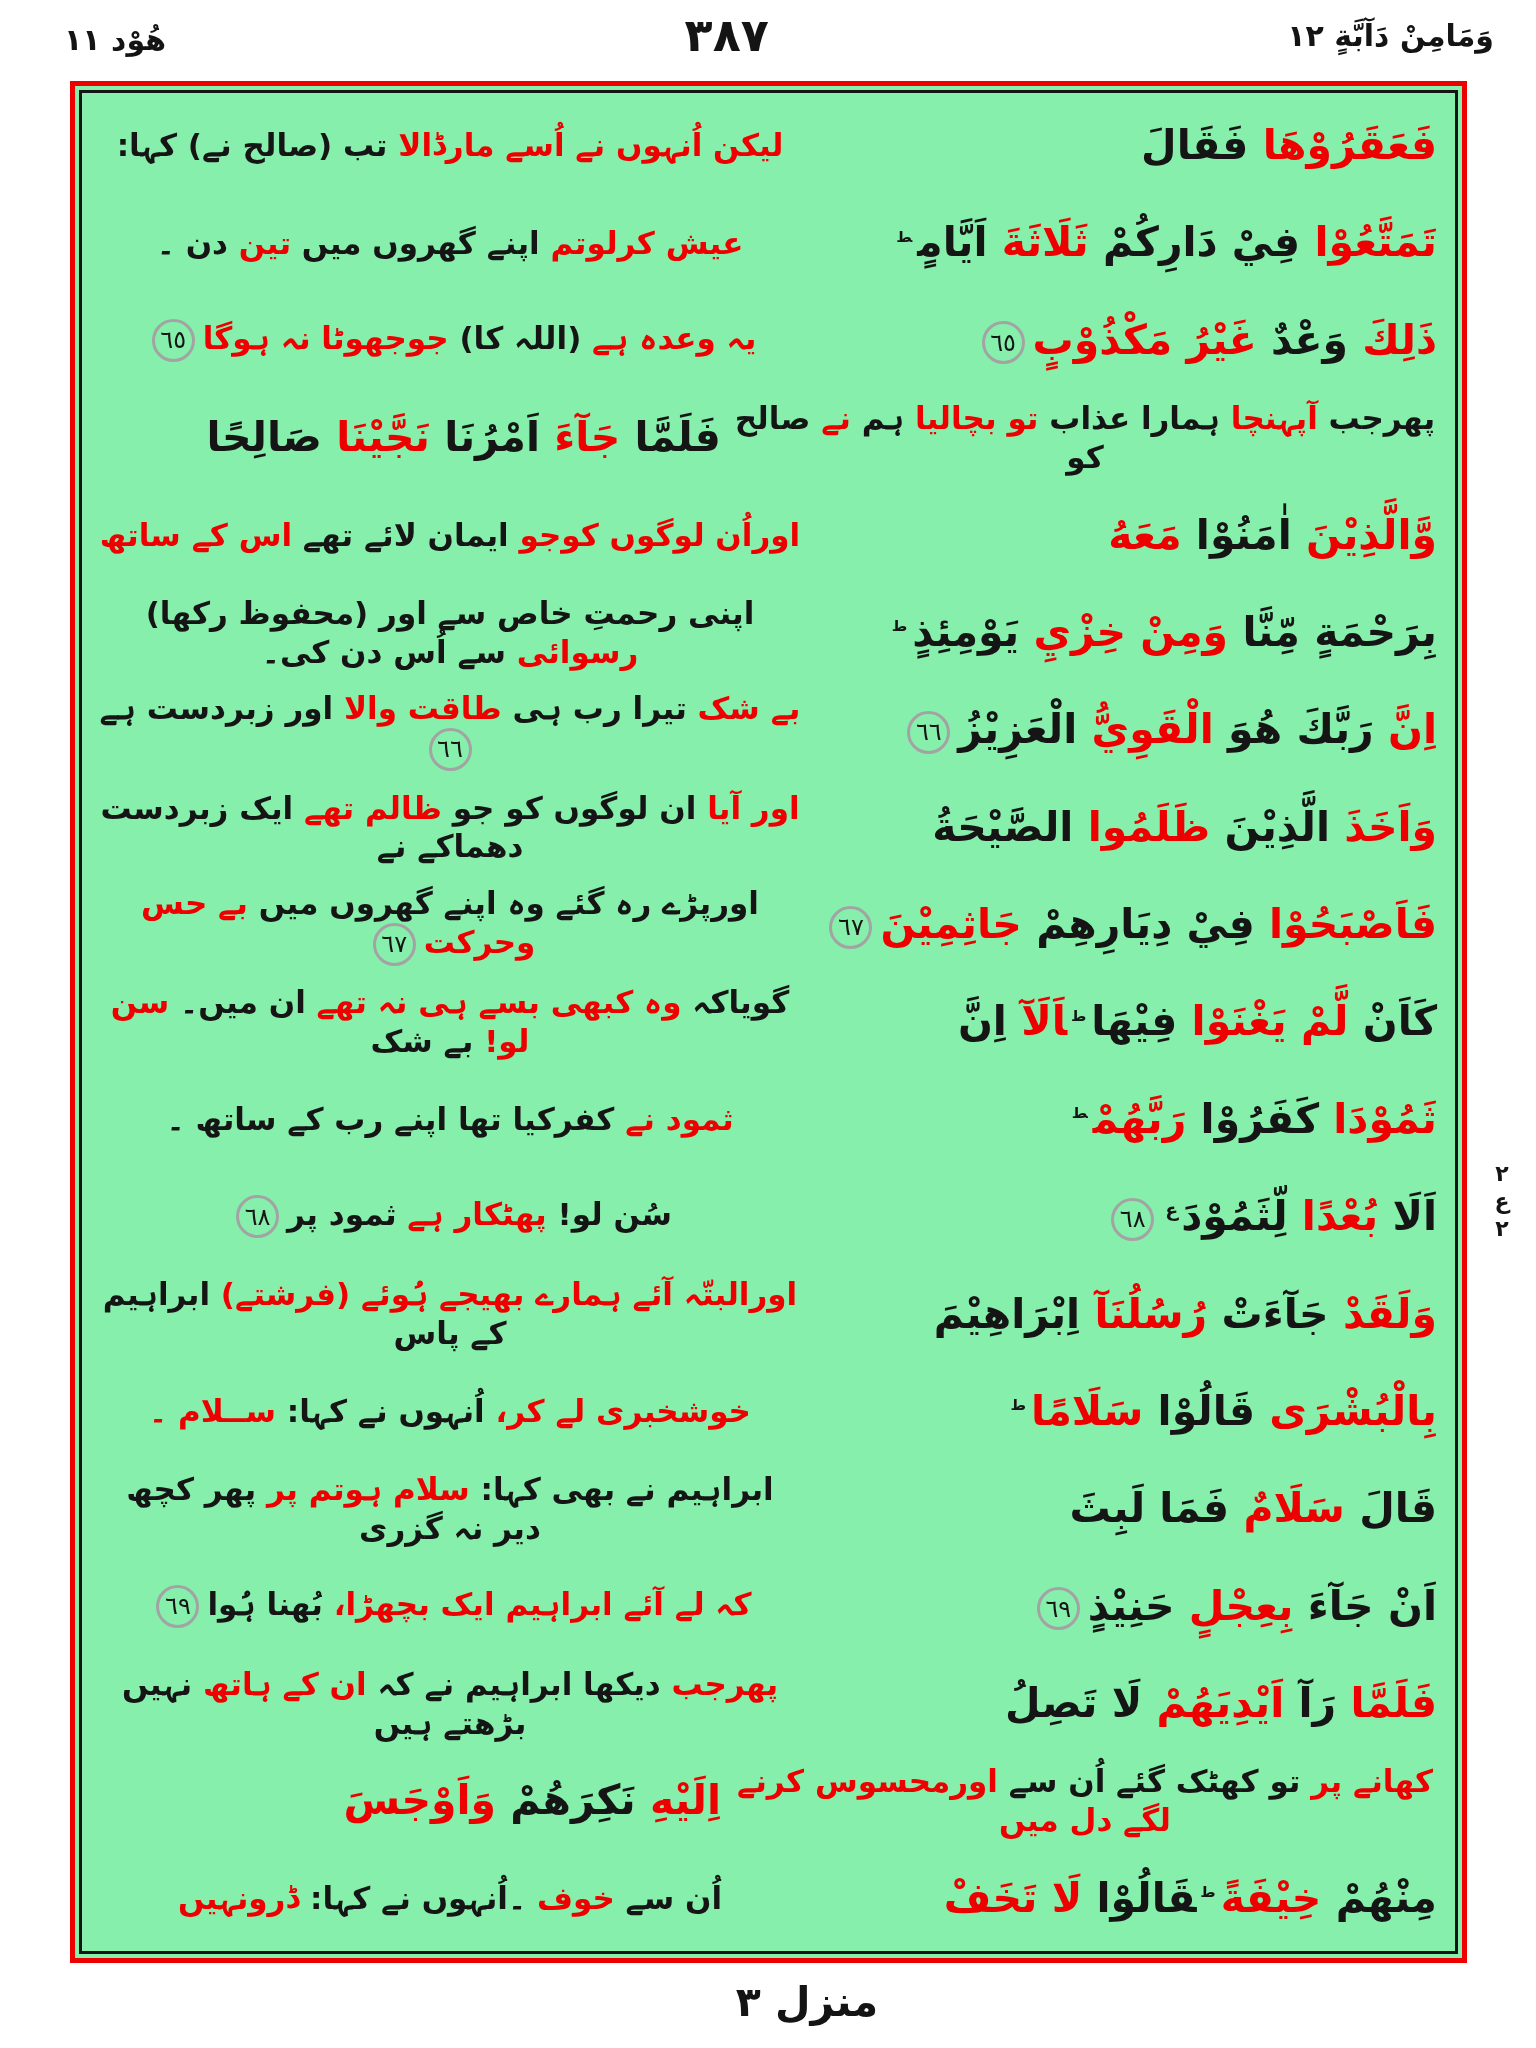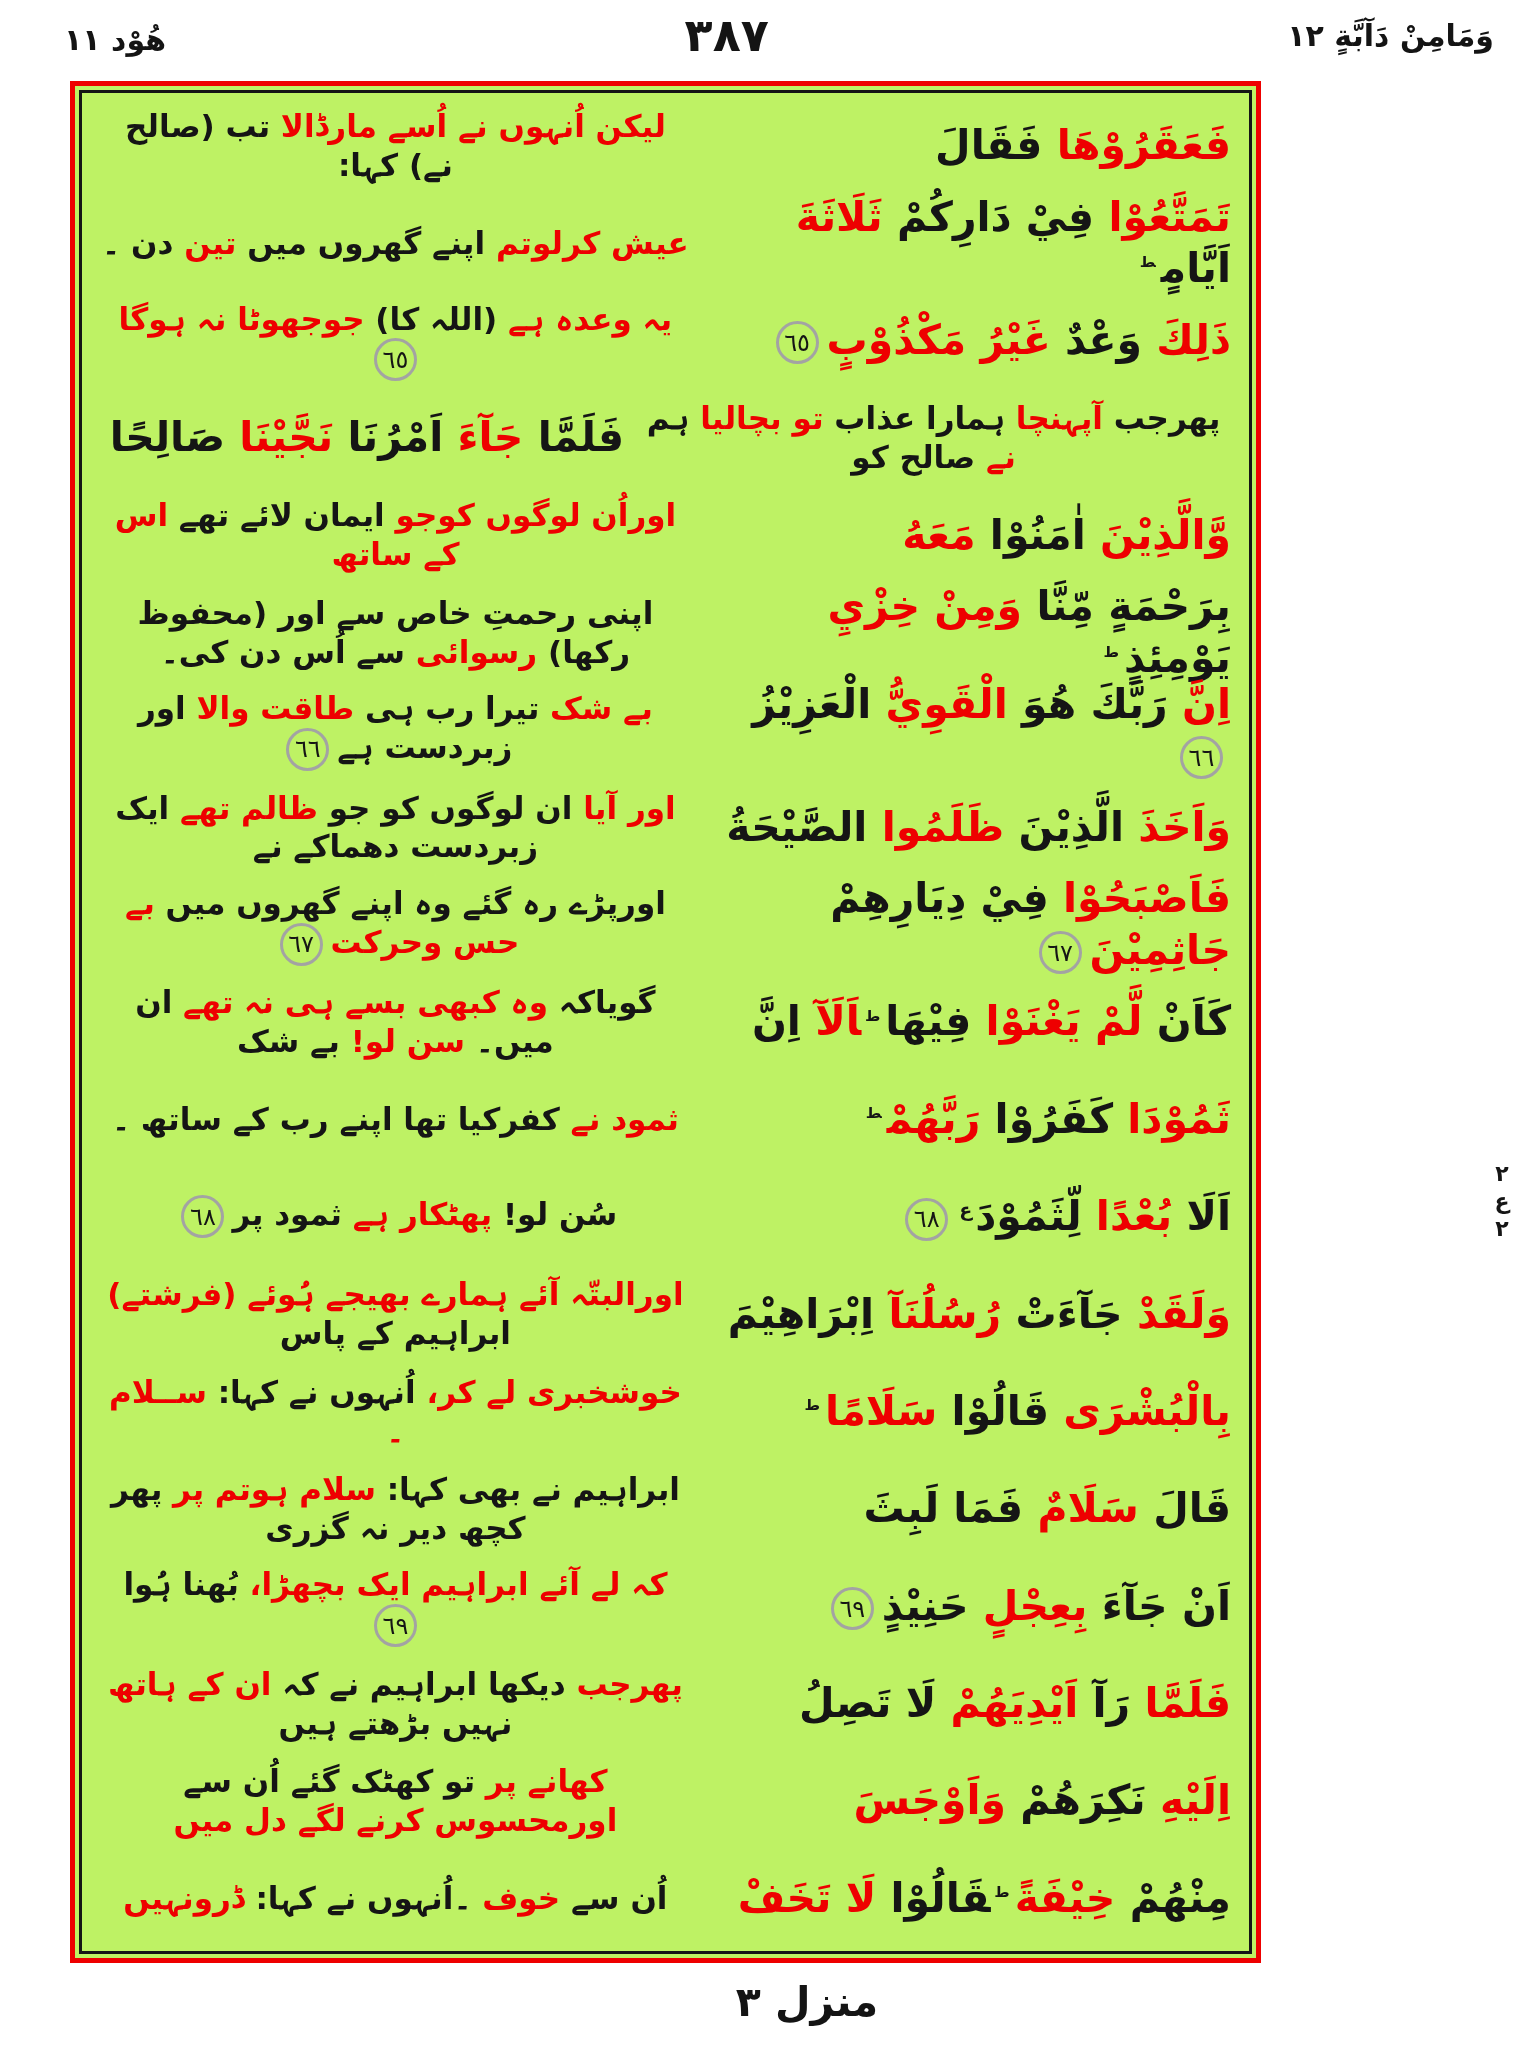--- a/index.html
+++ b/index.html
@@ -12,22 +12,22 @@
     position:absolute;top:8px;left:64px;right:42px;
     display:flex;justify-content:space-between;align-items:flex-start;
     direction:ltr;
   }
   .hdr-side{font-size:30px;font-weight:700;color:#141414;direction:rtl;}
   .hdr-page{font-size:46px;font-weight:700;color:#141414;letter-spacing:2px;text-align:right;}
   .hdr-left{padding-top:14px;}
   .hdr-right{padding-top:10px;}
   
   .frame-outer{
-    position:absolute;left:70px;top:81px;width:1191px;height:1882px;
-    border:5px solid #ee0000;box-sizing:border-box;background:#bef264;
+    position:absolute;left:70px;top:81px;width:1397px;height:1882px;
+    border:5px solid #ee0000;box-sizing:border-box;background:#86efac;
   }
   .frame-inner{
     position:absolute;left:4px;top:4px;right:4px;bottom:4px;
     border:3px solid #151515;box-sizing:border-box;
   }
   .rows{
     position:absolute;left:10px;top:4px;right:12px;bottom:4px;
     display:flex;flex-direction:column;
   }
   .row{flex:1;display:flex;align-items:center;min-height:0;}
@@ -138,22 +138,22 @@
         </div>
         <div class="row">
           <div class="cell cell-urdu"><span class="seg red">کہ لے آئے ابراہیم ایک بچھڑا، </span><span class="seg blk">بُھنا ہُوا</span><span class="ayah">٦٩</span></div>
           <div class="cell cell-arabic"><span class="seg blk">اَنْ جَآءَ </span><span class="seg red">بِعِجْلٍ </span><span class="seg blk">حَنِيْذٍ</span><span class="ayah">٦٩</span></div>
         </div>
         <div class="row">
           <div class="cell cell-urdu"><span class="seg red">پھرجب </span><span class="seg blk">دیکھا ابراہیم نے کہ </span><span class="seg red">ان کے ہاتھ </span><span class="seg blk">نہیں بڑھتے ہیں</span></div>
           <div class="cell cell-arabic"><span class="seg red">فَلَمَّا </span><span class="seg blk">رَآ </span><span class="seg red">اَيْدِيَهُمْ </span><span class="seg blk">لَا تَصِلُ</span></div>
         </div>
         <div class="row">
+          <div class="cell cell-arabic"><span class="seg red">اِلَيْهِ </span><span class="seg blk">نَكِرَهُمْ </span><span class="seg red">وَاَوْجَسَ</span></div>
           <div class="cell cell-urdu"><span class="seg red">کھانے پر </span><span class="seg blk">تو کھٹک گئے اُن سے </span><span class="seg red">اورمحسوس کرنے لگے دل میں</span></div>
-          <div class="cell cell-arabic"><span class="seg red">اِلَيْهِ </span><span class="seg blk">نَكِرَهُمْ </span><span class="seg red">وَاَوْجَسَ</span></div>
         </div>
         <div class="row">
           <div class="cell cell-urdu"><span class="seg blk">اُن سے </span><span class="seg red">خوف </span><span class="seg blk">۔اُنہوں نے کہا: </span><span class="seg red">ڈرونہیں</span></div>
           <div class="cell cell-arabic"><span class="seg blk">مِنْهُمْ </span><span class="seg red">خِيْفَةً</span><span class="stah">ط</span><span class="seg blk">قَالُوْا </span><span class="seg red">لَا تَخَفْ</span></div>
         </div>
       </div>
   </div>
 </div>
 
 <div class="margin-marker">

